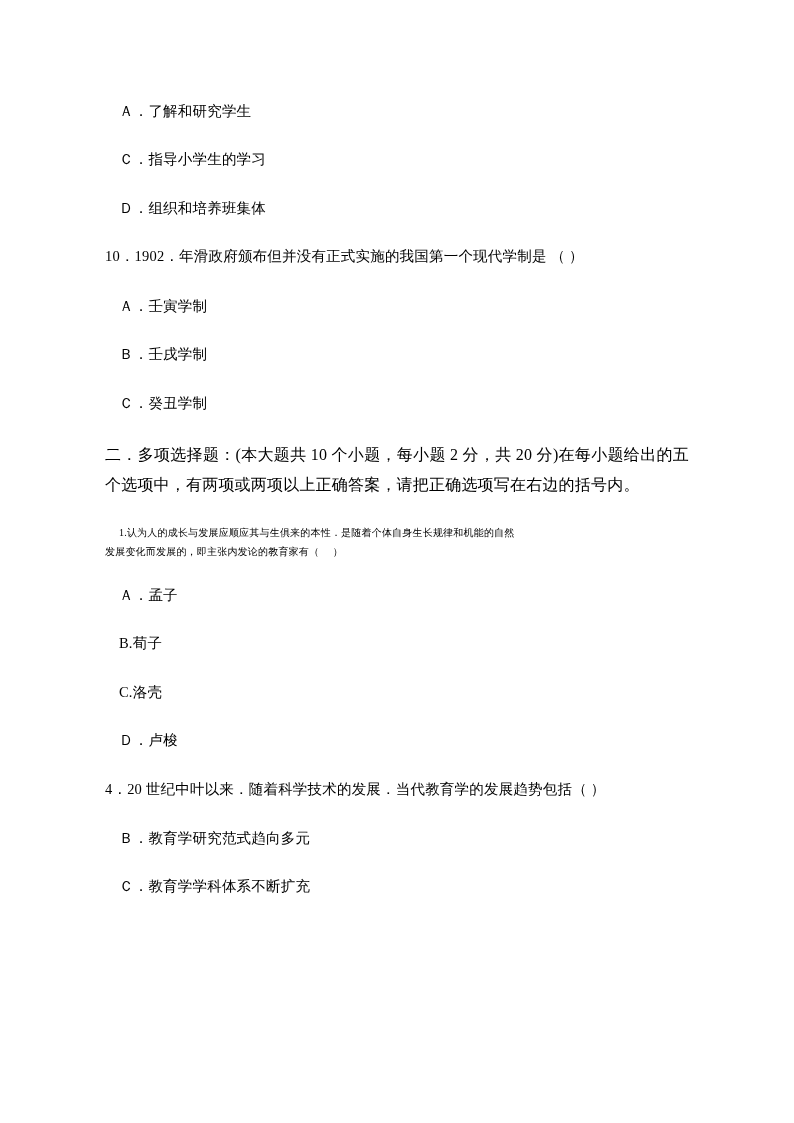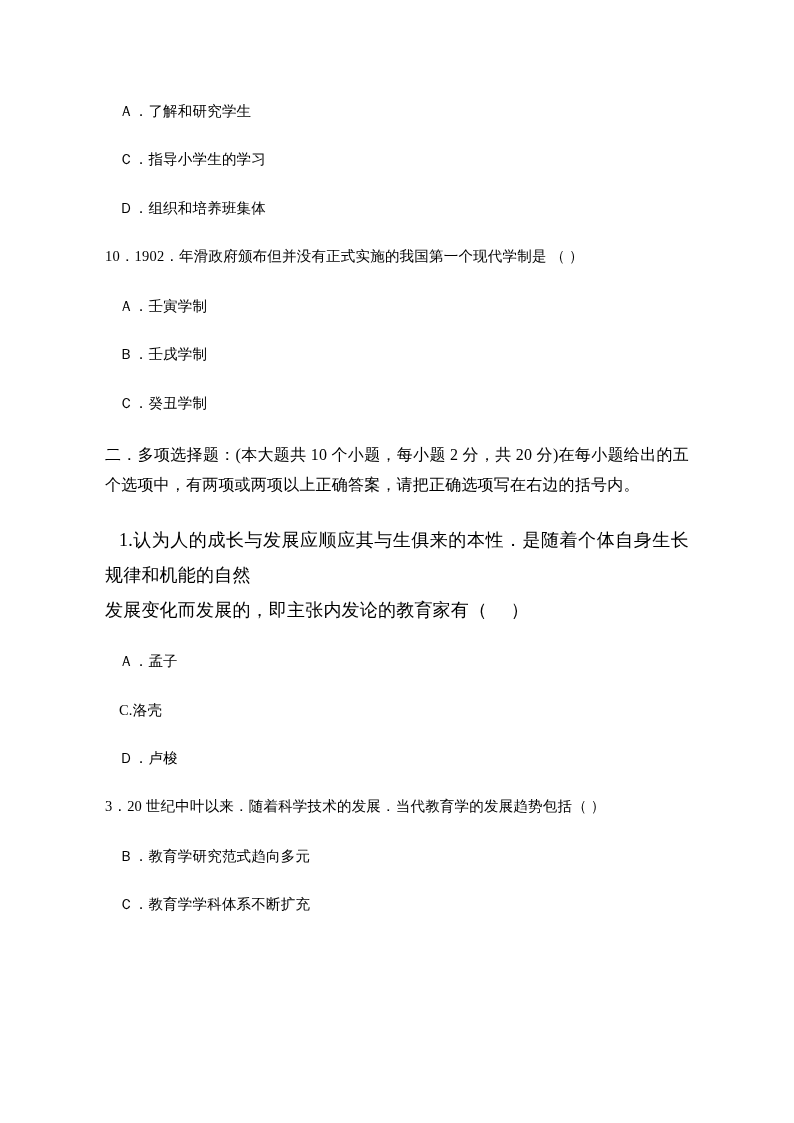--- a/index.html
+++ b/index.html
@@ -29,21 +29,21 @@
     line-height: 1.55;
     margin: 0 0 26px 0;
     text-align: justify;
     letter-spacing: 0.2px;
     white-space: pre-wrap;
   }
   .line.opt {
     text-indent: 14px;
   }
   .para {
-    font-size: 18px;
+    font-size: 10px;
     line-height: 1.95;
     margin: 0 0 22px 0;
     text-align: justify;
     letter-spacing: 0.2px;
   }
   .para-indent {
     text-indent: 14px;
   }
   .q-line {
     font-size: 14.5px;
@@ -77,22 +77,23 @@
     <p class="line opt">Ａ．壬寅学制</p>
     <p class="line opt">Ｂ．壬戌学制</p>
     <p class="line opt">Ｃ．癸丑学制</p>
 
     <p class="section-head">二．多项选择题：(本大题共 10 个小题，每小题 2 分，共 20 分)在每小题给出的五个选项中，有两项或两项以上正确答案，请把正确选项写在右边的括号内。</p>
 
     <p class="para para-indent multiline">1.认为人的成长与发展应顺应其与生俱来的本性．是随着个体自身生长规律和机能的自然
 发展变化而发展的，即主张内发论的教育家有（     ）</p>
 
     <p class="line opt">Ａ．孟子</p>
+    <p class="line opt">B.荀子</p>
     <p class="line opt">C.洛壳</p>
     <p class="line opt">Ｄ．卢梭</p>
 
-    <p class="q-line">3．20 世纪中叶以来．随着科学技术的发展．当代教育学的发展趋势包括（     ）</p>
+    <p class="q-line">4．20 世纪中叶以来．随着科学技术的发展．当代教育学的发展趋势包括（     ）</p>
 
     <p class="line opt">Ｂ．教育学研究范式趋向多元</p>
     <p class="line opt">Ｃ．教育学学科体系不断扩充</p>
 
   </div>
 </div>
 
 </body></html>

